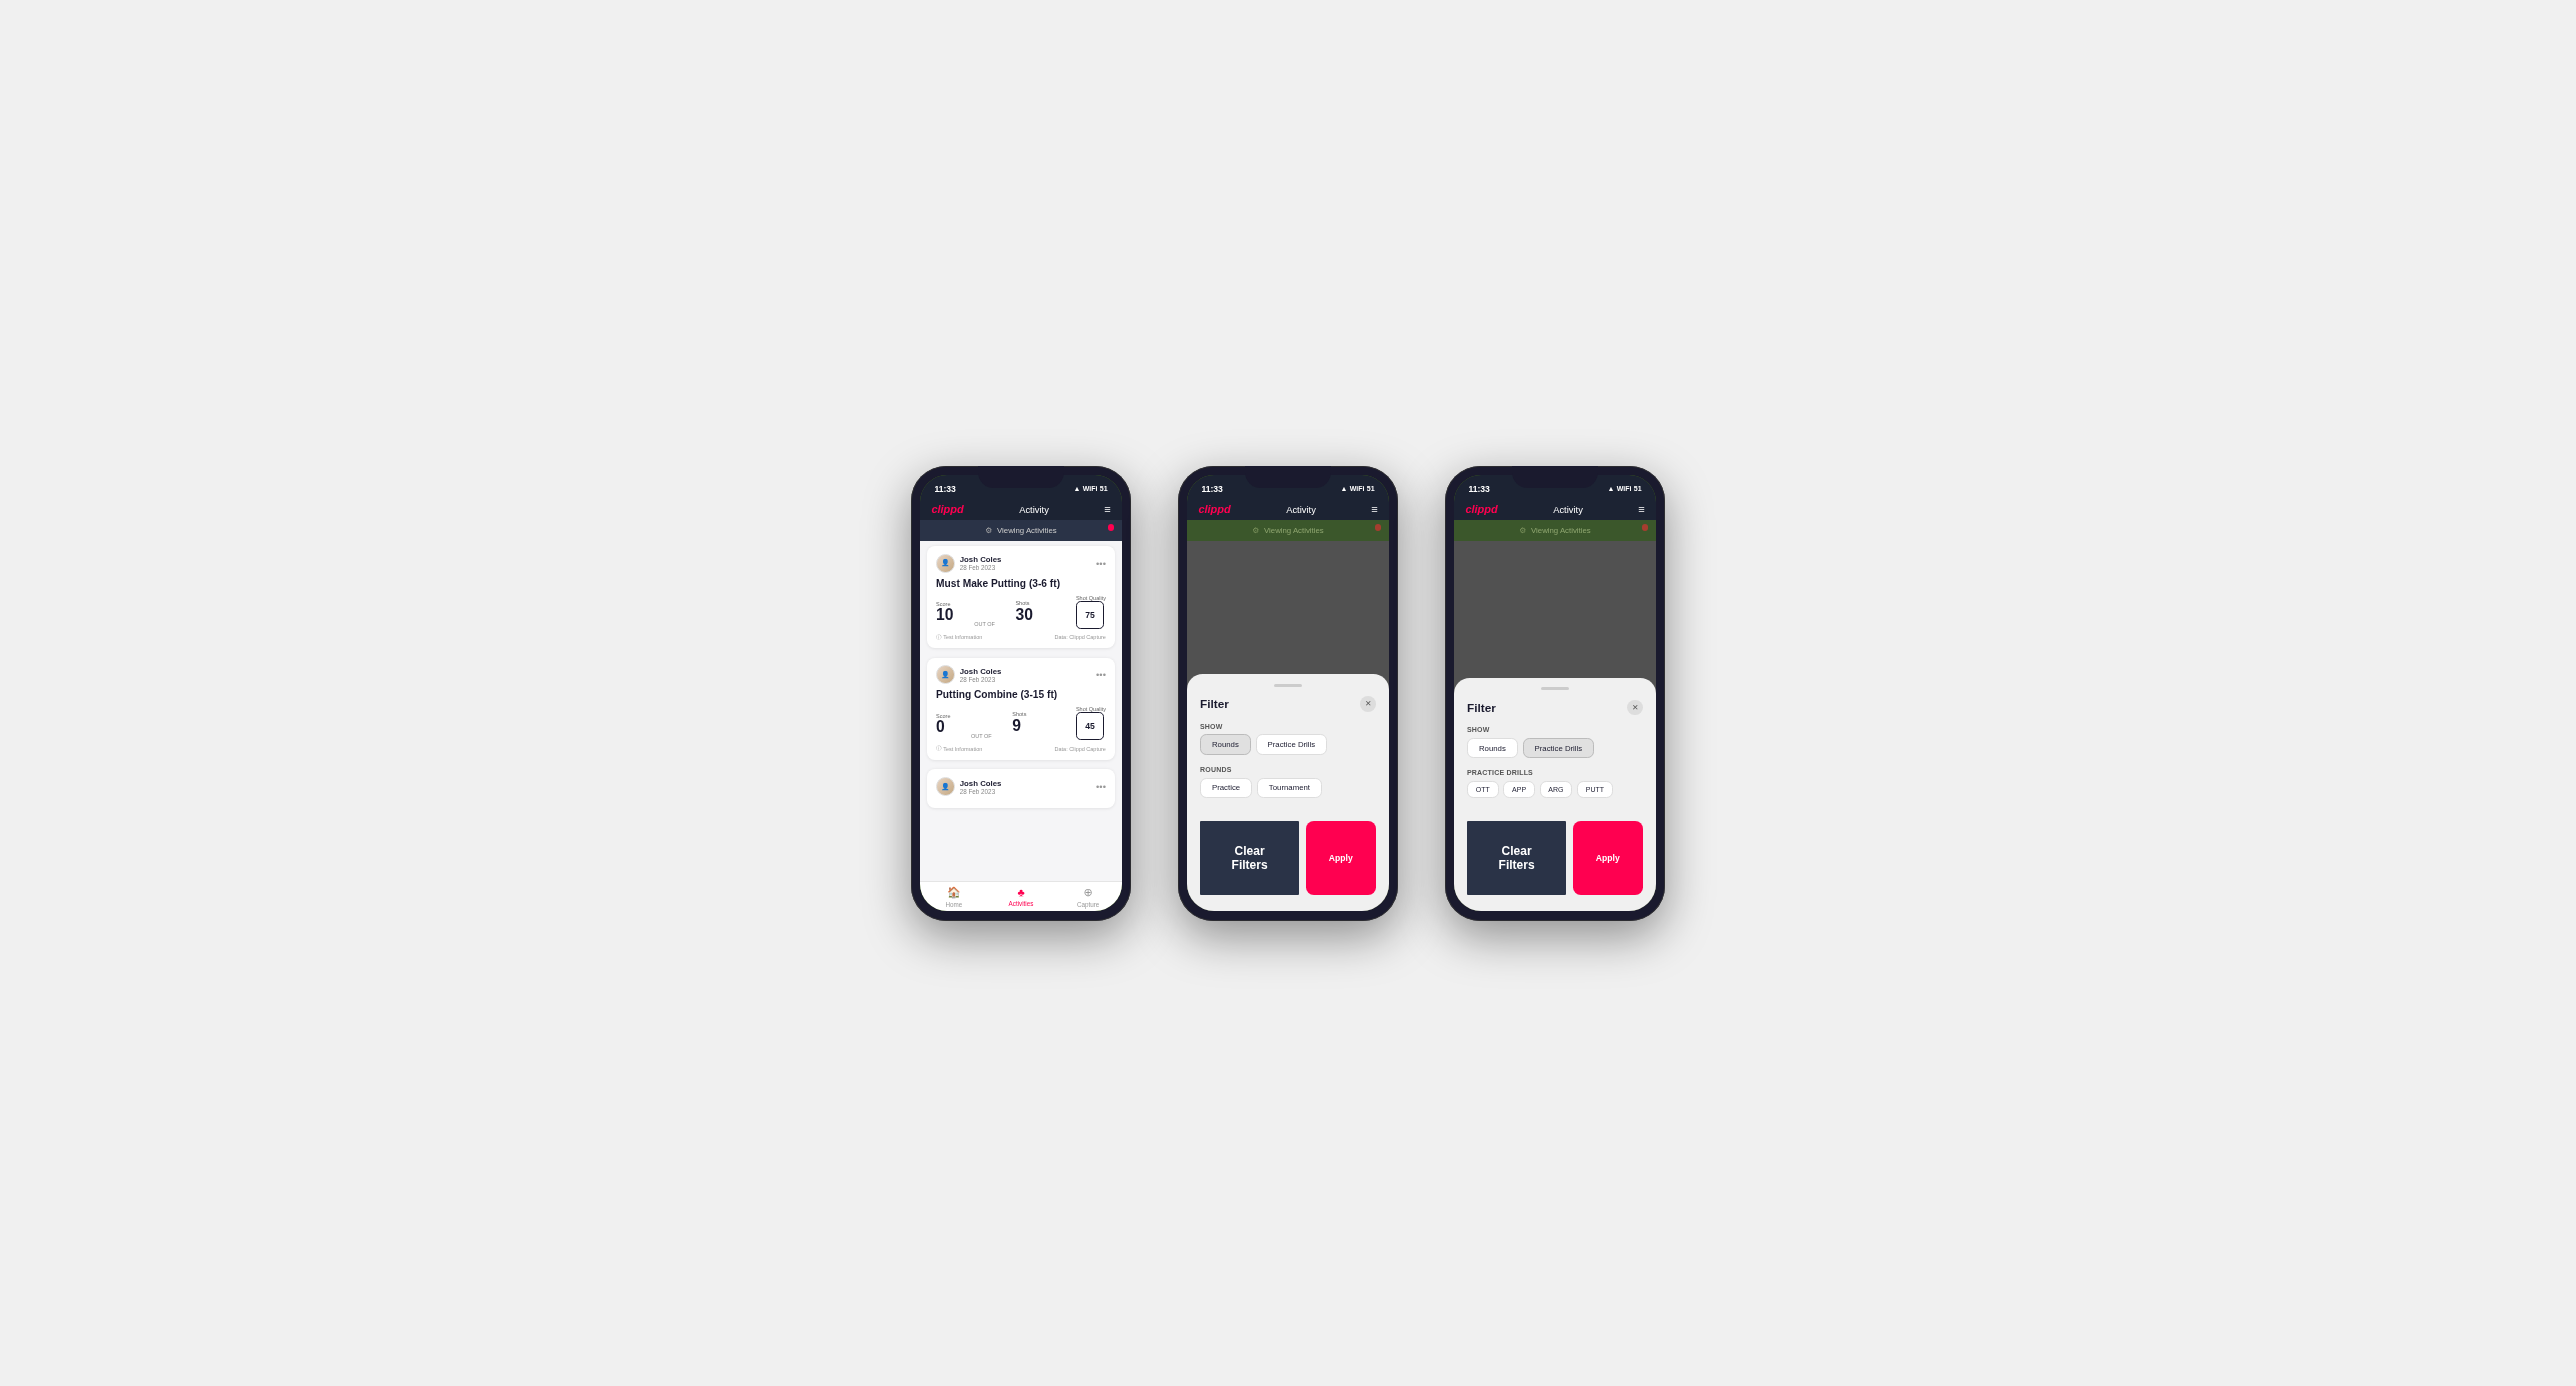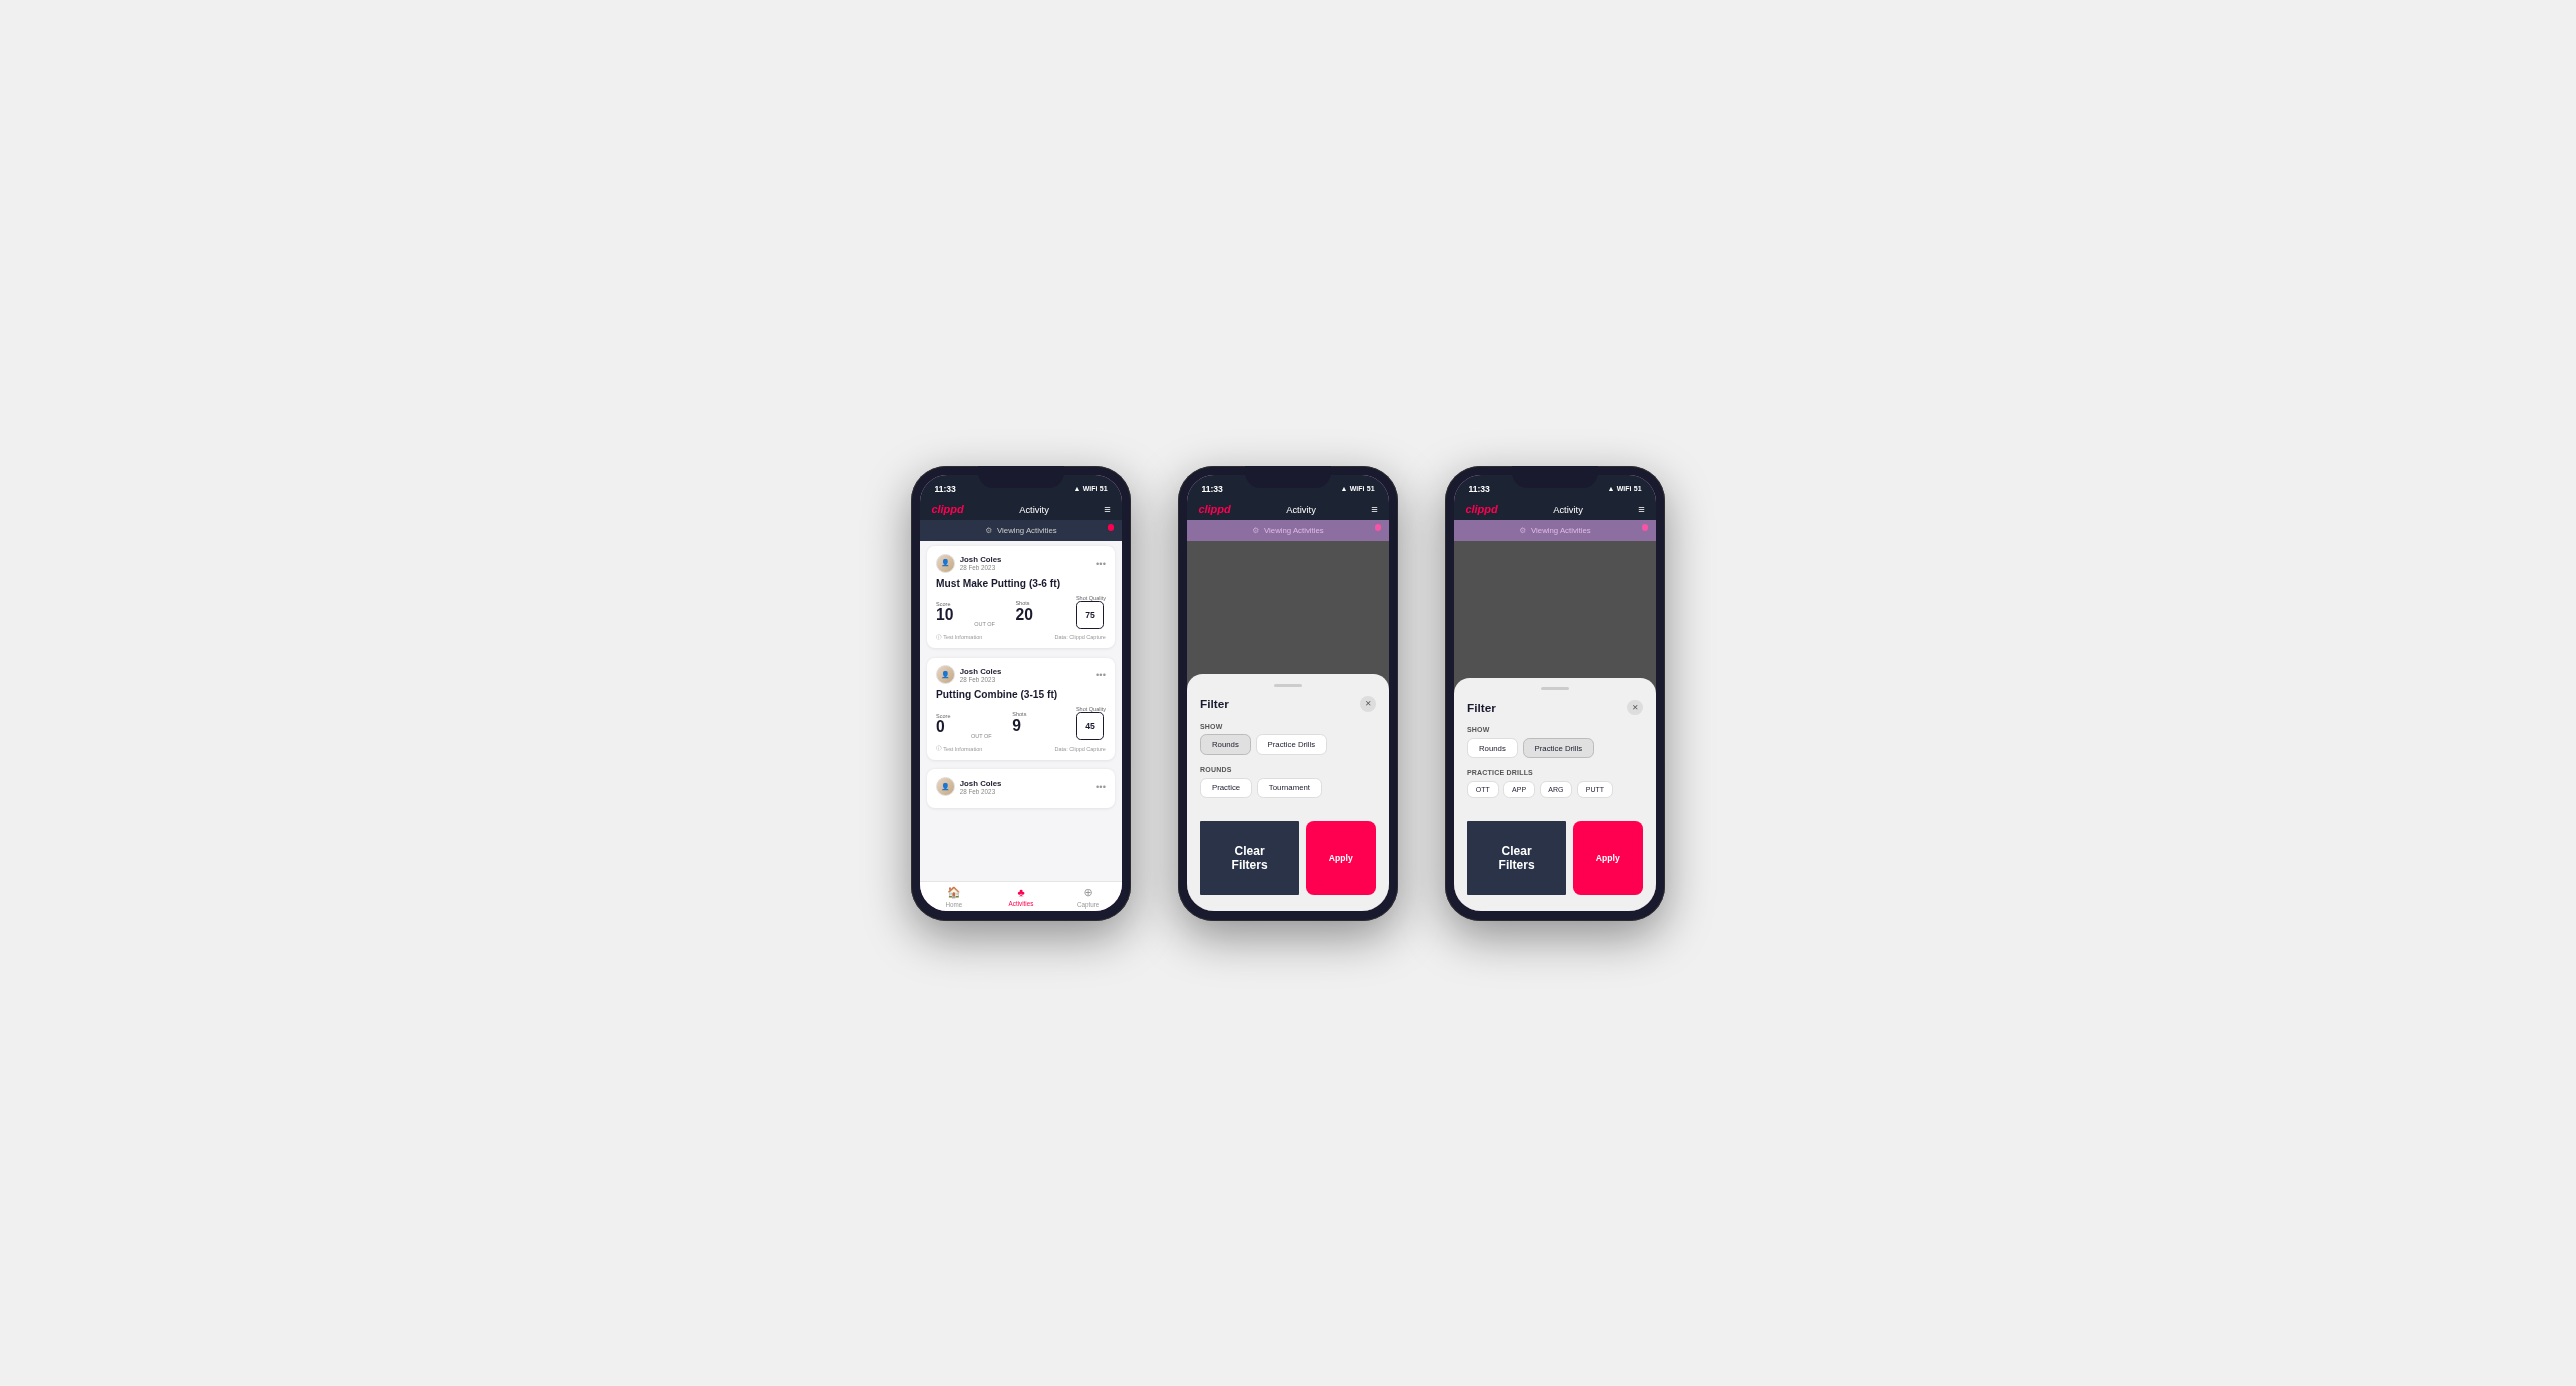--- a/index.html
+++ b/index.html
@@ -26,21 +26,21 @@
       background: #1a1a2e;
       border-radius: 35px;
       padding: 9.4px;
       box-shadow: 0 15.7px 47px rgba(0,0,0,0.4), inset 0 0 0 0.8px #333;
       position: relative;
       flex-shrink: 0;
     }
     .phone-inner {
       width: 100%;
       height: 100%;
-      background: #f0abfc;
+      background: #4d7c0f;
       border-radius: 27px;
       overflow: hidden;
       position: relative;
       display: flex;
       flex-direction: column;
     }
     .notch {
       position: absolute;
       top: 0;
       left: 50%;
@@ -387,21 +387,21 @@
           </div>
           <div class="activity-title">Must Make Putting (3-6 ft)</div>
           <div class="stats-row">
             <div>
               <div class="stat-label">Score</div>
               <div class="stat-value">10</div>
             </div>
             <span class="stat-out-of">OUT OF</span>
             <div>
               <div class="stat-label">Shots</div>
-              <div class="stat-shots">20</div>
+              <div class="stat-shots">30</div>
             </div>
             <div class="stat-spacer"></div>
             <div>
               <div class="stat-label">Shot Quality</div>
               <div class="shot-quality-badge">75</div>
             </div>
           </div>
           <div class="card-footer">
             <div class="test-info">
               <span>ⓘ</span>

